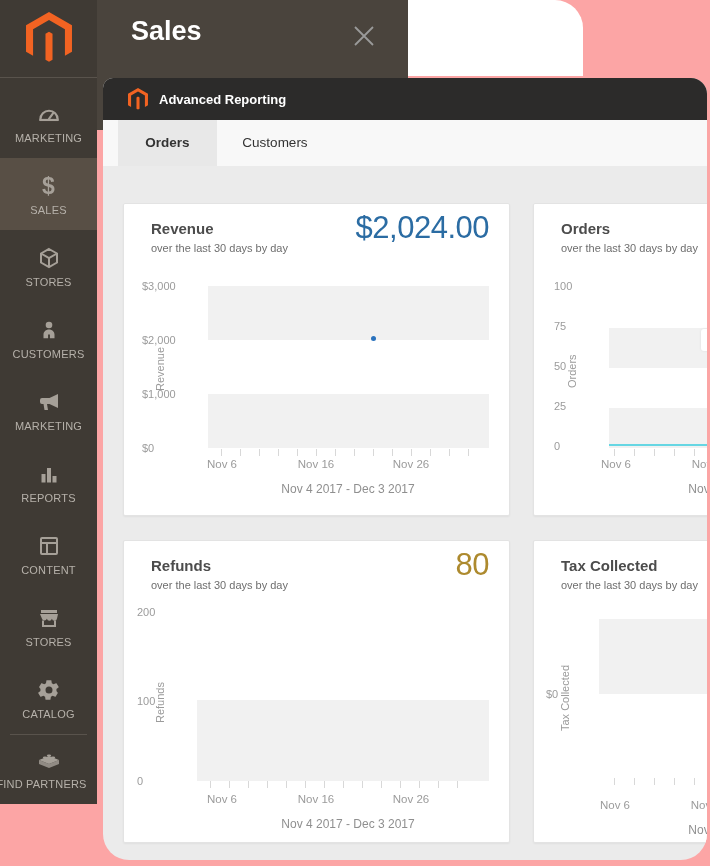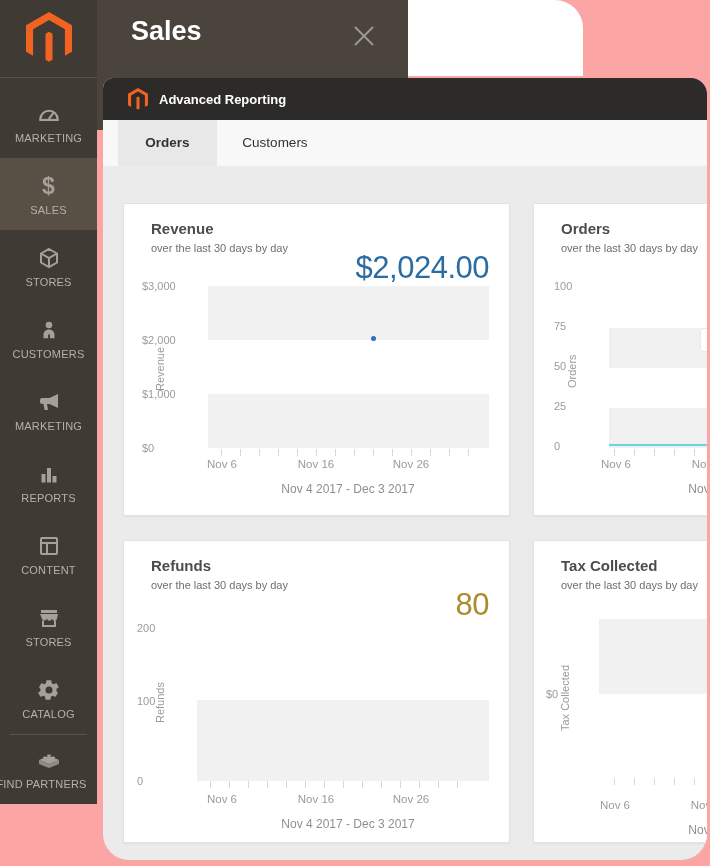--- a/index.html
+++ b/index.html
@@ -45,21 +45,21 @@
 
   
   .card{position:absolute;background:#fff;border:1px solid #e3e3e3;border-radius:2px;box-sizing:border-box;
         box-shadow:0 1px 2px rgba(0,0,0,.05);}
   .card.c0{left:20px;top:125px;width:387px;height:313px;}
   .card.c1{left:430px;top:125px;width:387px;height:313px;}
   .card.c2{left:20px;top:462px;width:387px;height:303px;}
   .card.c3{left:430px;top:462px;width:387px;height:303px;}
   .c-title{position:absolute;left:27px;top:16px;font-size:15px;font-weight:bold;color:#4c4c4c;}
   .c-sub{position:absolute;left:27px;top:38px;font-size:11px;color:#6e6e6e;}
-  .c-val{position:absolute;right:20px;top:6px;font-size:31px;font-weight:400;letter-spacing:-.5px;margin-top:40px;}
+  .c-val{position:absolute;right:20px;top:6px;font-size:31px;font-weight:400;letter-spacing:-.5px;}
   .band{position:absolute;left:0;width:100%;background:#f1f1f1;}
   .ylab{position:absolute;font-size:11px;color:#9b9b9b;}
   .yaxis{position:absolute;font-size:11px;color:#9b9b9b;transform:rotate(-90deg);
          transform-origin:left top;white-space:nowrap;}
   .ticks{position:absolute;height:7px;
          background:repeating-linear-gradient(90deg,#d8d8d8 0,#d8d8d8 1px,transparent 1px,transparent 19px);}
   .ticks.sp20{background:repeating-linear-gradient(90deg,#d8d8d8 0,#d8d8d8 1px,transparent 1px,transparent 20px);}
   .xlab{position:absolute;font-size:11.5px;color:#9b9b9b;transform:translateX(-50%);white-space:nowrap;}
   .cap{position:absolute;font-size:12px;color:#8f8f8f;transform:translateX(-50%);white-space:nowrap;}
   .plot{position:absolute;}
@@ -256,21 +256,21 @@
       <div class="cap" style="left:221px;top:278px;">Nov 4 2017 - Dec 3 2017</div>
     </div>
 
     <div class="card c2">
       <div class="c-title">Refunds</div>
       <div class="c-sub">over the last 30 days by day</div>
       <div class="c-val" style="color:#ad8a2e;">80</div>
       <div class="plot" style="left:73px;top:79px;width:292px;height:161px;">
         <div class="band" style="top:80px;height:81px;"></div>
       </div>
-      <div class="ylab" style="left:13px;top:81px;width:60px;">200</div>
+      <div class="ylab" style="left:13px;top:65px;width:60px;">200</div>
       <div class="ylab" style="left:13px;top:154px;width:60px;">100</div>
       <div class="ylab" style="left:13px;top:234px;width:60px;">0</div>
       <div class="yaxis" style="left:30px;top:182px;">Refunds</div>
       <div class="ticks" style="left:86px;top:240px;width:266px;"></div>
       <div class="xlab" style="left:98px;top:252px;">Nov 6</div>
       <div class="xlab" style="left:192px;top:252px;">Nov 16</div>
       <div class="xlab" style="left:287px;top:252px;">Nov 26</div>
       <div class="cap" style="left:224px;top:276px;">Nov 4 2017 - Dec 3 2017</div>
     </div>
 

